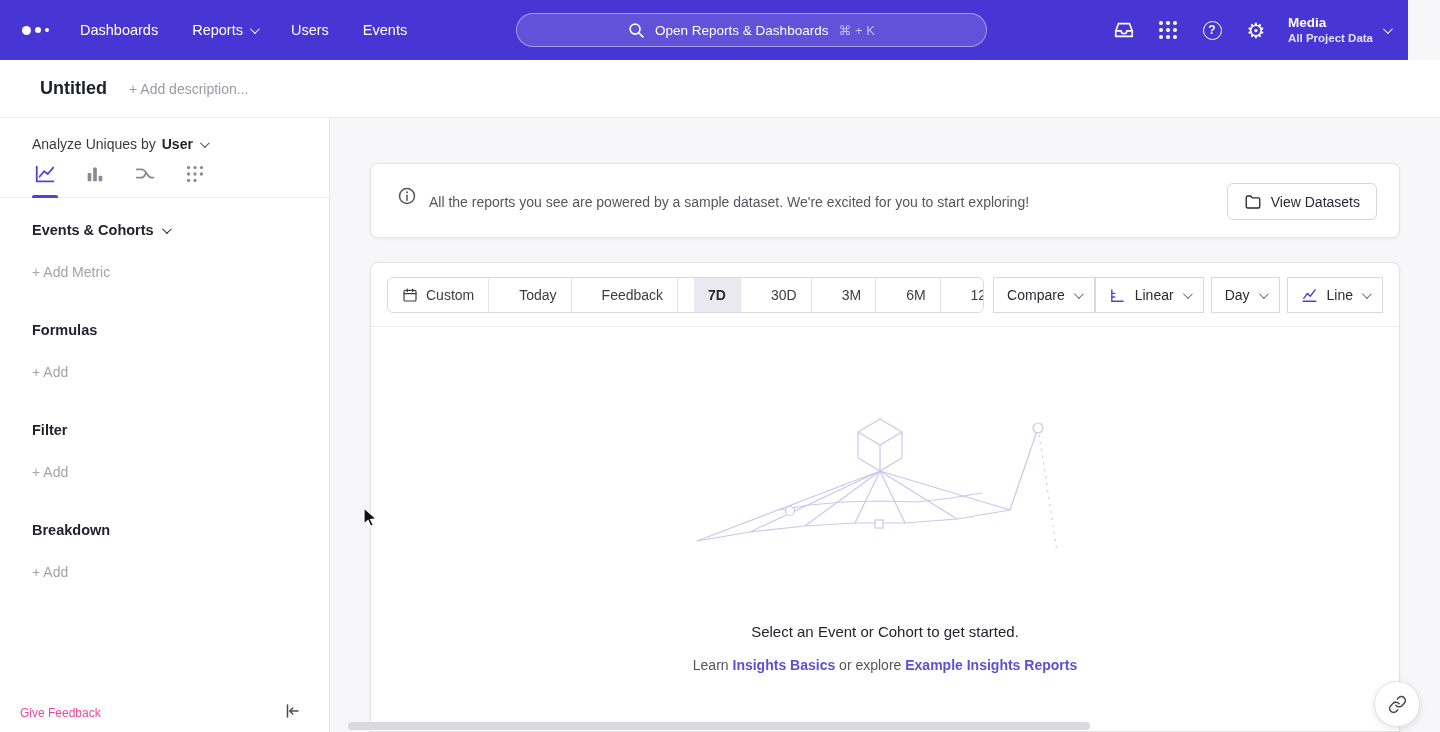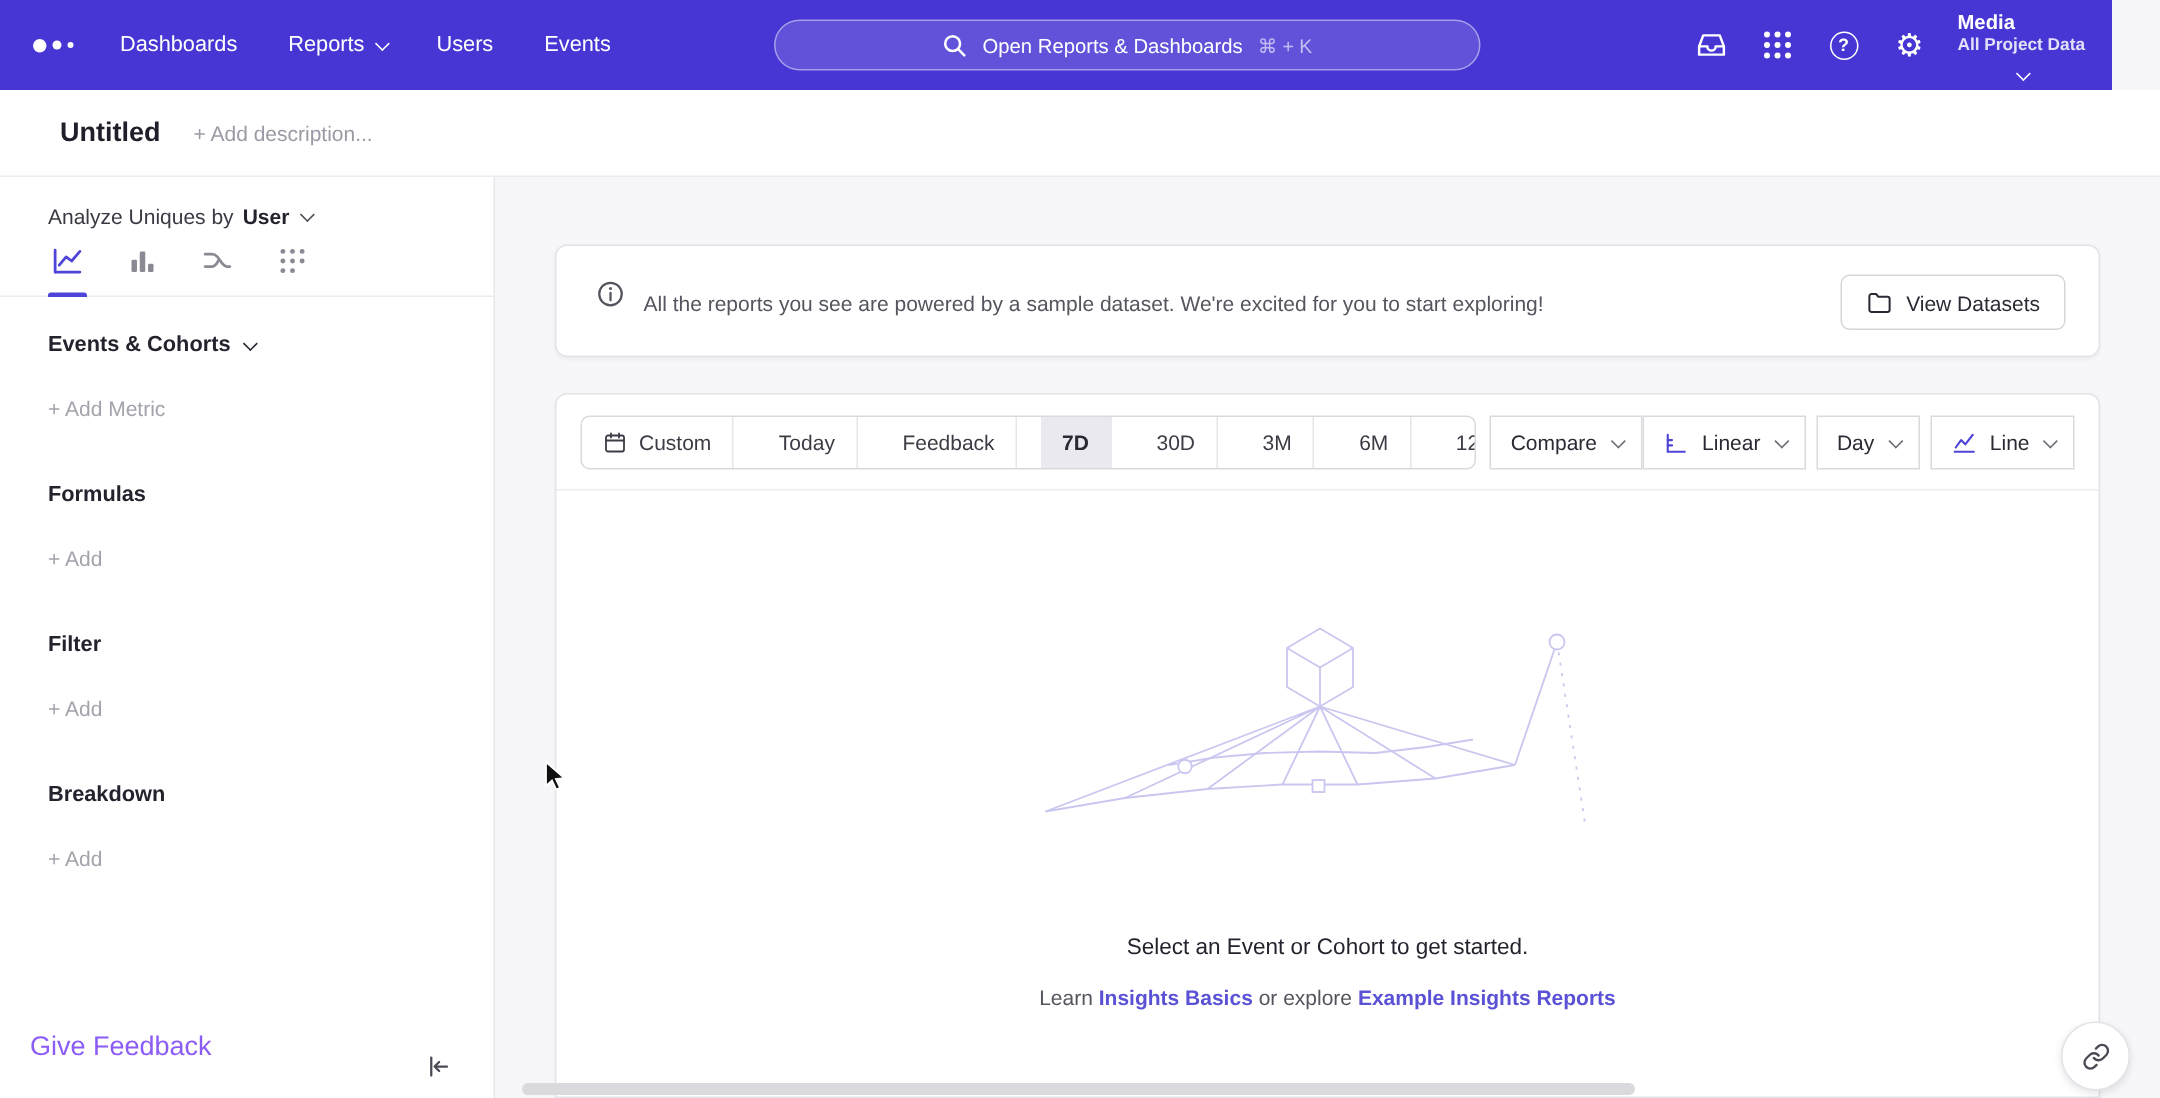--- a/index.html
+++ b/index.html
@@ -17,21 +17,21 @@
   .chev { width:7px; height:7px; border-right:1.6px solid currentColor; border-bottom:1.6px solid currentColor; transform:rotate(45deg) translateY(-2px); display:inline-block; }
   .search-pill { position:absolute; left:516px; top:13px; width:471px; height:34px; background:rgba(255,255,255,0.14); border:1px solid rgba(255,255,255,0.45); border-radius:17px; display:flex; align-items:center; justify-content:center; gap:10px; cursor:pointer; }
   .search-pill .ph { font-size:13.5px; color:#ffffff; }
   .search-pill .sc { font-size:13px; color:#c3bdf2; }
   .nav-right { position:absolute; right:18px; top:0; height:60px; display:flex; align-items:center; gap:20px; }
   .nav-icon { width:24px; height:24px; display:flex; align-items:center; justify-content:center; color:#fff; cursor:pointer; }
   .help-circle { width:19px; height:19px; border:1.7px solid #fff; border-radius:50%; font-size:12px; font-weight:bold; display:flex; align-items:center; justify-content:center; }
   .gear { font-size:21px; line-height:1; }
   .dots9 { display:grid; grid-template-columns:repeat(3,5px); grid-template-rows:repeat(3,5px); gap:2px; }
   .dots9 i { width:4px; height:4px; background:#fff; border-radius:50%; }
-  .project { display:flex; align-items:center; gap:10px; cursor:pointer;flex-direction:column; }
+  .project { display:flex; align-items:center; gap:10px; cursor:pointer; }
   .project .pname { font-size:13.5px; font-weight:bold; line-height:16px; }
   .project .psub { font-size:11.5px; font-weight:bold; color:rgba(255,255,255,0.85); line-height:14px; }
 
   
   .rheader { position:absolute; top:60px; left:0; width:1440px; height:58px; background:#fff; border-bottom:1px solid #ececf0; display:flex; align-items:center; z-index:20; }
   .rtitle { font-size:18px; font-weight:bold; color:#1f1f2b; margin-left:40px; cursor:text; }
   .rdesc { font-size:14px; color:#9a9aa6; margin-left:22px; cursor:text; }
   .rheader-right { position:absolute; right:24px; display:flex; align-items:center; gap:16px; }
   .hicon { width:28px; height:28px; display:flex; align-items:center; justify-content:center; color:#5f5f6b; cursor:pointer; border-radius:4px; }
   .dots3 { display:flex; gap:3px; }
@@ -43,21 +43,21 @@
   .analyze-row { display:flex; align-items:center; gap:6px; margin:18px 0 0 32px; font-size:14px; color:#3a3a45; }
   .analyze-val { font-weight:bold; color:#23232e; display:flex; align-items:center; gap:7px; cursor:pointer; }
   .analyze-val .chev { color:#4a4a55; }
   .tabs-row { display:flex; align-items:flex-end; gap:24px; padding:14px 0 0 32px; border-bottom:1px solid #ececf0; height:46px; }
   .tab { width:26px; padding-bottom:12px; position:relative; cursor:pointer; color:#8a8a94; display:flex; justify-content:center; }
   .tab.active { color:#4f44d8; }
   .tab.active::after { content:""; position:absolute; left:0; right:0; bottom:-1px; height:3px; background:#4f44d8; border-radius:2px 2px 0 0; }
   .side-section-head { display:flex; align-items:center; gap:8px; font-size:14.5px; font-weight:bold; color:#23232e; margin:24px 0 0 32px; cursor:pointer; }
   .side-add { font-size:14px; color:#a3a3ad; margin:26px 0 0 32px; cursor:pointer; width:fit-content; }
   .side-label { font-size:14.5px; font-weight:bold; color:#23232e; margin:42px 0 0 32px; }
-  .feedback { position:absolute; left:20px; bottom:24px; font-size:18px; color:#8b5cf6; cursor:pointer; }
+  .feedback { position:absolute; left:20px; bottom:12px; font-size:12px; color:#ec4899; cursor:pointer; }
   .collapse-btn { position:absolute; right:24px; bottom:8px; width:26px; height:26px; color:#4a4a55; display:flex; align-items:center; justify-content:center; cursor:pointer; }
 
   
   .main { position:absolute; top:118px; left:330px; right:0; bottom:0; background:#f7f7f9; }
   .banner { position:absolute; left:40px; right:40px; top:45px; height:75px; background:#fff; border:1px solid #e3e3e8; border-radius:8px; box-shadow:0 1px 3px rgba(30,30,60,0.06); display:flex; align-items:center; }
   .banner-icon { margin:0 12px 0 26px; color:#54545e; display:flex; align-self:flex-start; margin-top:22px; }
   .banner-text { display:flex; flex-direction:column; gap:5px; padding-top:2px; }
   .banner-title { font-size:15px; font-weight:bold; color:#1f1f2b; }
   .banner-sub { font-size:14px; color:#55555f; }
   .view-datasets { position:absolute; right:22px; top:19px; height:37px; display:flex; align-items:center; gap:9px; padding:0 16px; border:1px solid #d5d5da; border-radius:6px; background:#fff; font-size:14px; color:#2a2a35; cursor:pointer;justify-content:center; }

